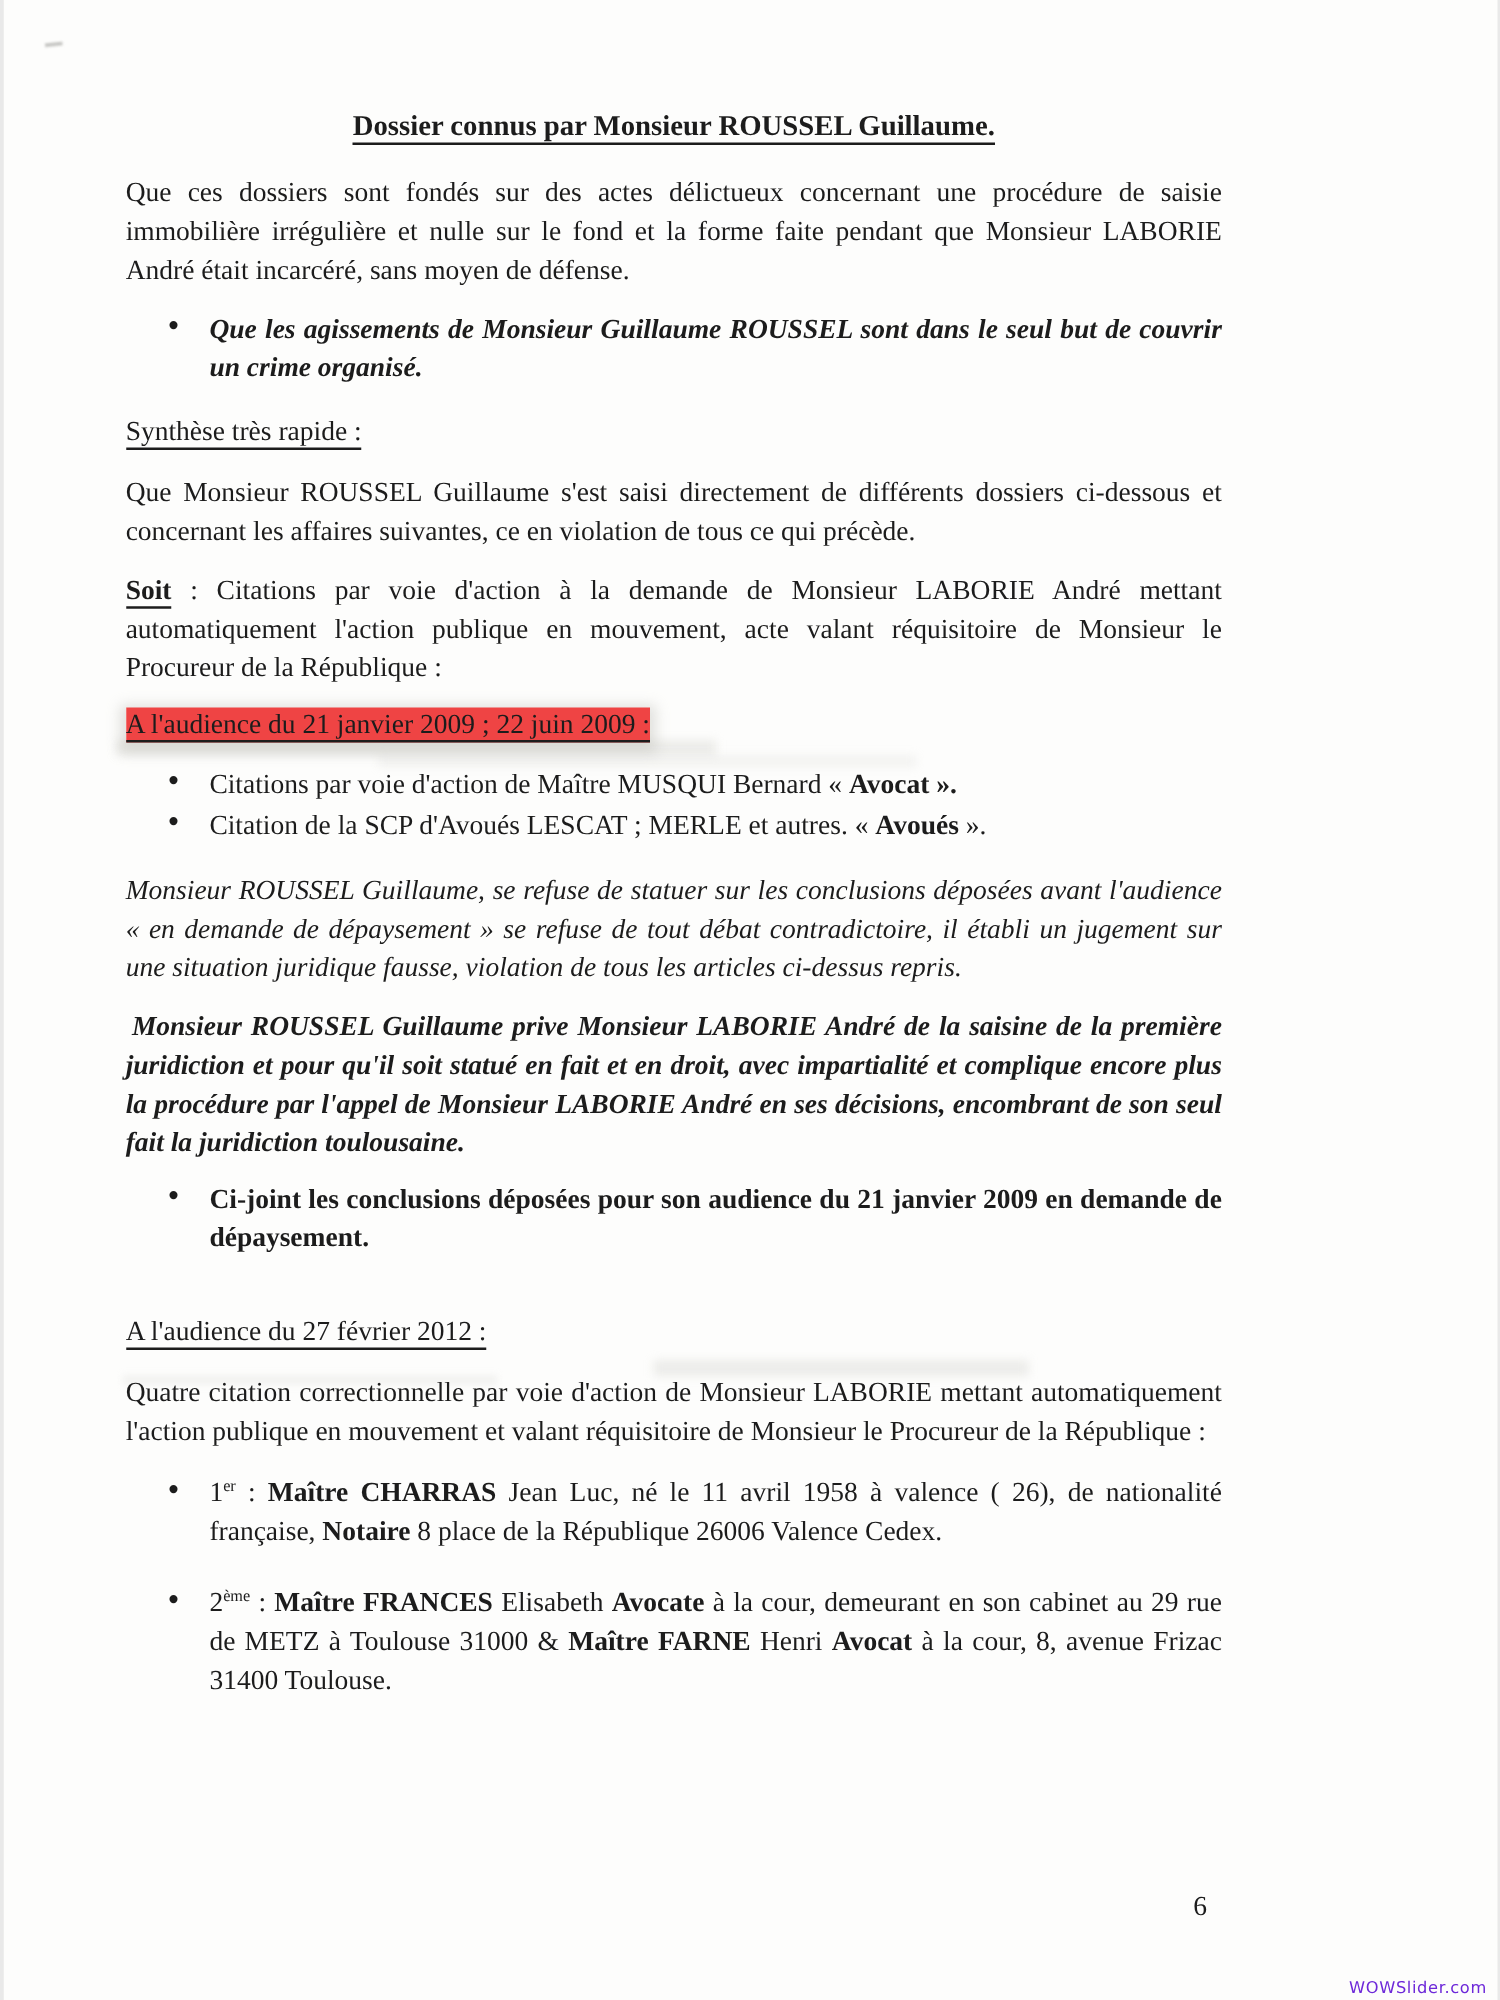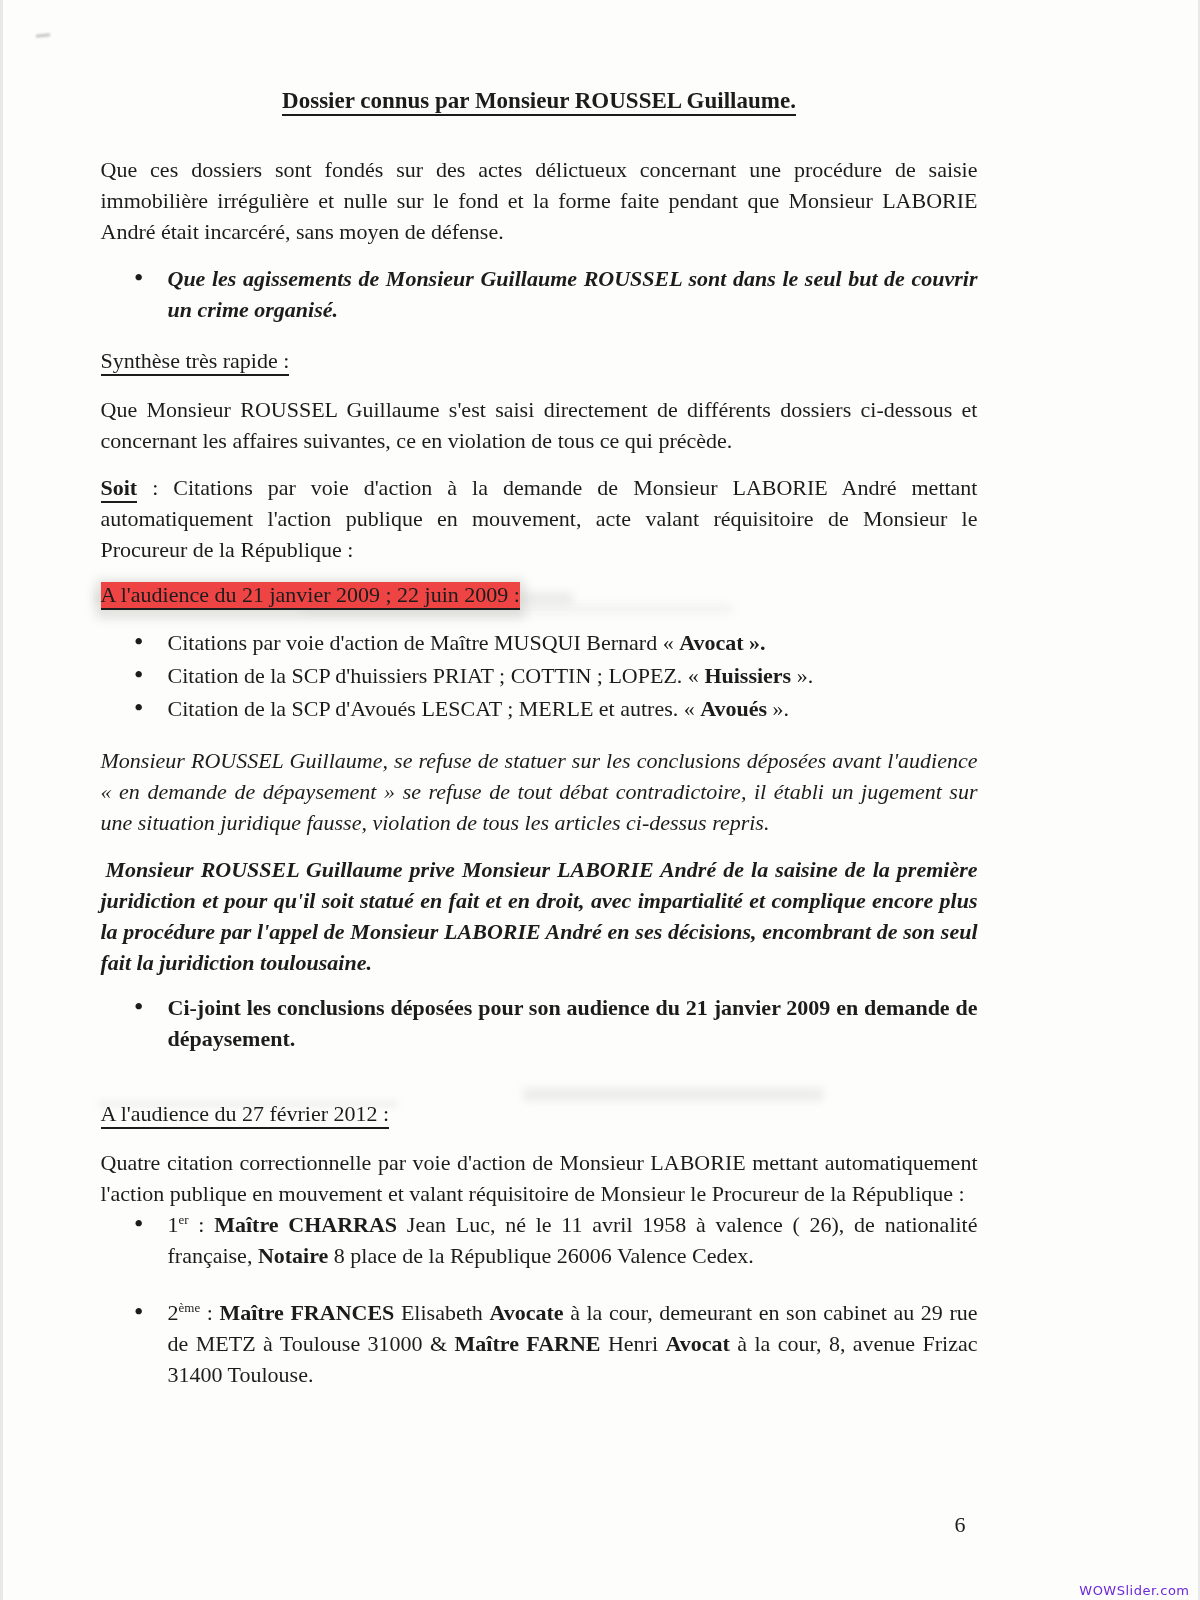--- a/index.html
+++ b/index.html
@@ -16,33 +16,33 @@
   .u { border-bottom:2px solid currentColor; padding-bottom:1px; }
 
   p { margin:0; font-size:22px; line-height:31px; }
   .j { text-align:justify; }
   h2 { margin:0; font-size:22px; line-height:31px; font-weight:normal; }
 
   ul { margin:0; padding:0 0 0 67px; list-style:none; font-size:22px; line-height:31px; }
   li { position:relative; }
   li::before { content:"\2022"; position:absolute; left:-33px; top:-1px; font-size:24px; font-style:normal; font-weight:bold; }
 
-  .mt-intro   { margin-top:40px; }
+  .mt-intro   { margin-top:24px; }
   .crime      { margin-top:16px; font-weight:bold; font-style:italic; }
   .synthese-h { margin-top:20px; }
   .synthese-p { margin-top:18px; }
   .soit-p     { margin-top:16px; }
   .aud2009-h  { margin-top:14px; }
   .citations  { margin-top:16px; line-height:33px; }
   .comm1      { margin-top:20px; font-weight:normal; font-style:italic; }
   .comm2      { margin-top:16px; font-weight:bold; font-style:italic; text-indent:5px; }
   .cijoint    { margin-top:14px; font-weight:bold; }
   .aud2012-h  { margin-top:44px; }
   .quatre-p   { margin-top:18px; }
-  .defendants { }
+  .defendants { margin-top:18px; }
   .defendants li + li { margin-top:26px; }
 
   .b { font-weight:bold;text-align:center; }
   sup { font-size:13px; line-height:0; }
 
   .hl {
     background:#ef4444;
     box-shadow:0 3px 10px 5px rgba(190,190,184,0.45);
   }
 
@@ -85,21 +85,20 @@
     <h2 class="synthese-h"><span class="u">Synthèse très rapide :</span></h2>
 
     <p class="j synthese-p">Que Monsieur ROUSSEL Guillaume s'est saisi directement de différents dossiers ci-dessous et concernant les affaires suivantes, ce en  violation de tous ce qui précède.</p>
 
     <p class="j soit-p"><span class="b u">Soit</span><span> : Citations par voie d'action à la demande de Monsieur LABORIE André mettant automatiquement l'action publique en mouvement, acte valant réquisitoire de Monsieur le Procureur de la République :</span></p>
 
     <h2 class="aud2009-h"><span class="u hl">A l'audience du 21 janvier 2009 ; 22 juin 2009 :</span></h2>
 
     <ul class="citations">
       <li><span>Citations par voie d'action de Maître MUSQUI Bernard « </span><span class="b">Avocat ».</span><span></span></li>
-      <li><span>Citation de la SCP d'huissiers PRIAT ; COTTIN ; LOPEZ. « </span><span class="b">Huissiers</span><span> ».</span></li>
       <li><span>Citation de la SCP d'Avoués LESCAT ; MERLE et autres. « </span><span class="b">Avoués</span><span> ».</span></li>
     </ul>
 
     <p class="j comm1">Monsieur ROUSSEL Guillaume, se refuse de statuer sur les conclusions déposées avant l'audience «  en demande de dépaysement » se refuse de tout débat contradictoire, il établi un jugement sur une situation juridique fausse, violation de tous les articles ci-dessus repris.</p>
 
     <p class="j comm2">Monsieur ROUSSEL Guillaume prive Monsieur LABORIE André de la saisine de la première juridiction et pour qu'il soit statué en fait et en droit, avec impartialité et complique encore plus la procédure par l'appel de Monsieur LABORIE André en ses décisions, encombrant de son seul fait la juridiction toulousaine.</p>
 
     <ul class="cijoint j">
       <li><span>Ci-joint les conclusions déposées pour son audience du 21 janvier 2009 en demande de dépaysement.</span></li>
     </ul>

